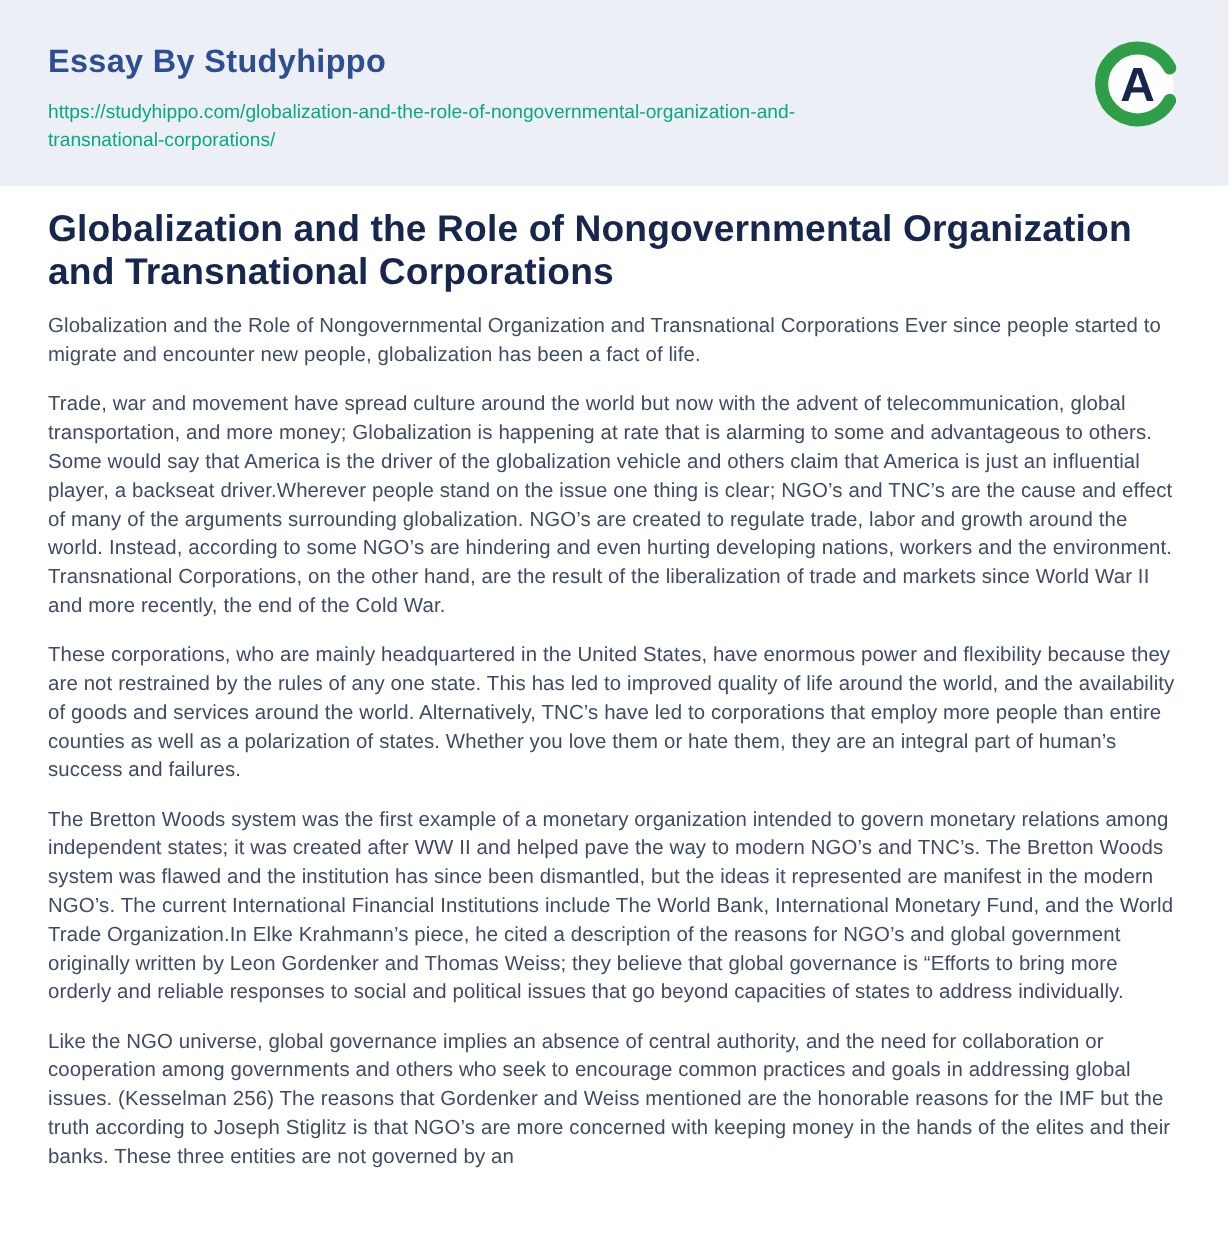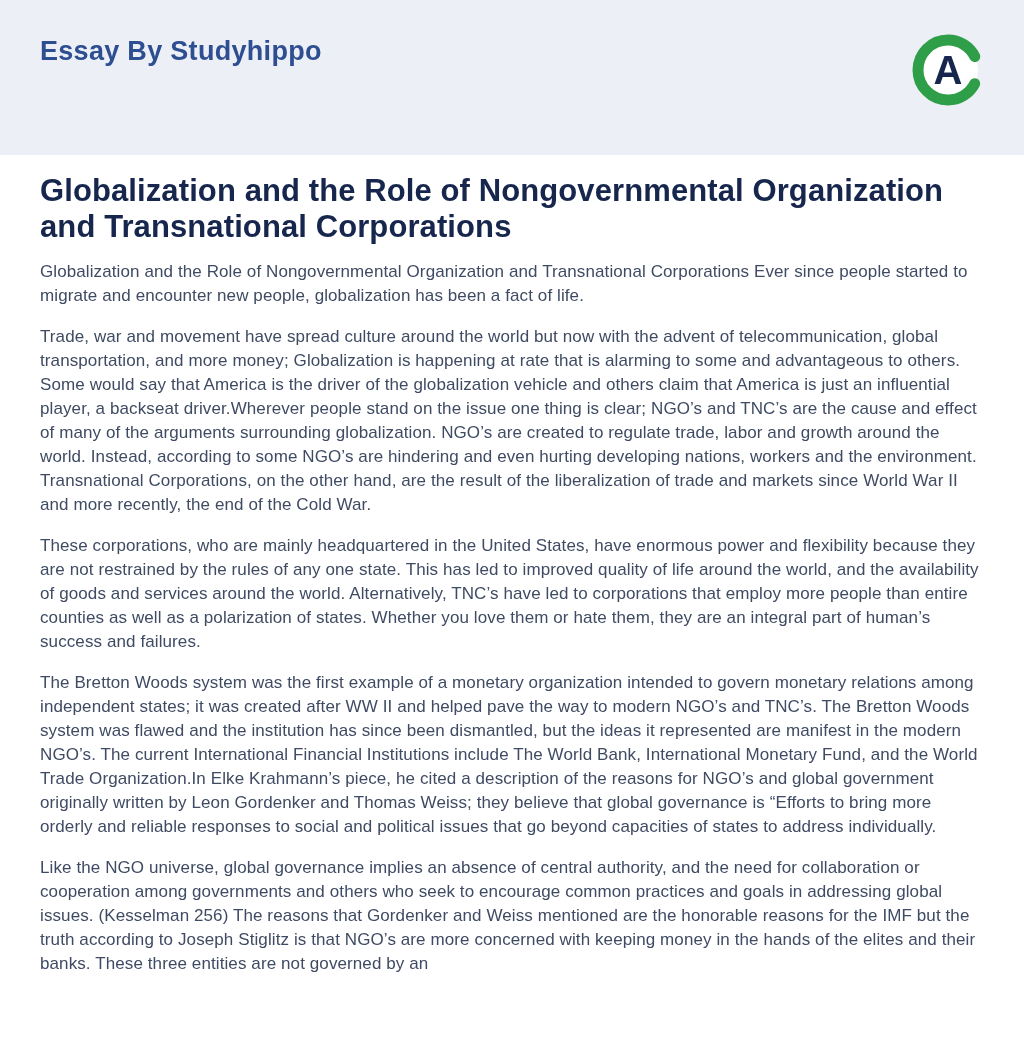--- a/index.html
+++ b/index.html
@@ -59,20 +59,24 @@
     line-height: 24px;
     margin-bottom: 17px;
     letter-spacing: 0.1px;
   }
 </style>
 </head>
 <body>
 
 <header class="page-header">
   <div class="byline">Essay By Studyhippo</div>
+  <a class="source-url" href="#">
+    <span>https://studyhippo.com/globalization-and-the-role-of-nongovernmental-organization-and-</span>
+    <span>transnational-corporations/</span>
+  </a>
   <div class="logo">
     <svg viewBox="0 0 72 72">
       <circle cx="36" cy="36" r="30" fill="#ffffff" stroke="#2f9e48" stroke-width="11" stroke-linecap="round" stroke-dasharray="160 28.5" stroke-dashoffset="174.25"></circle>
       <text x="36" y="50" text-anchor="middle" font-size="40" font-weight="bold" font-family="Liberation Sans, sans-serif" fill="#17264d">A</text>
     </svg>
   </div>
 </header>
 
 <main class="main-content">
   <h1 class="essay-title">Globalization and the Role of Nongovernmental Organization and Transnational Corporations</h1>

